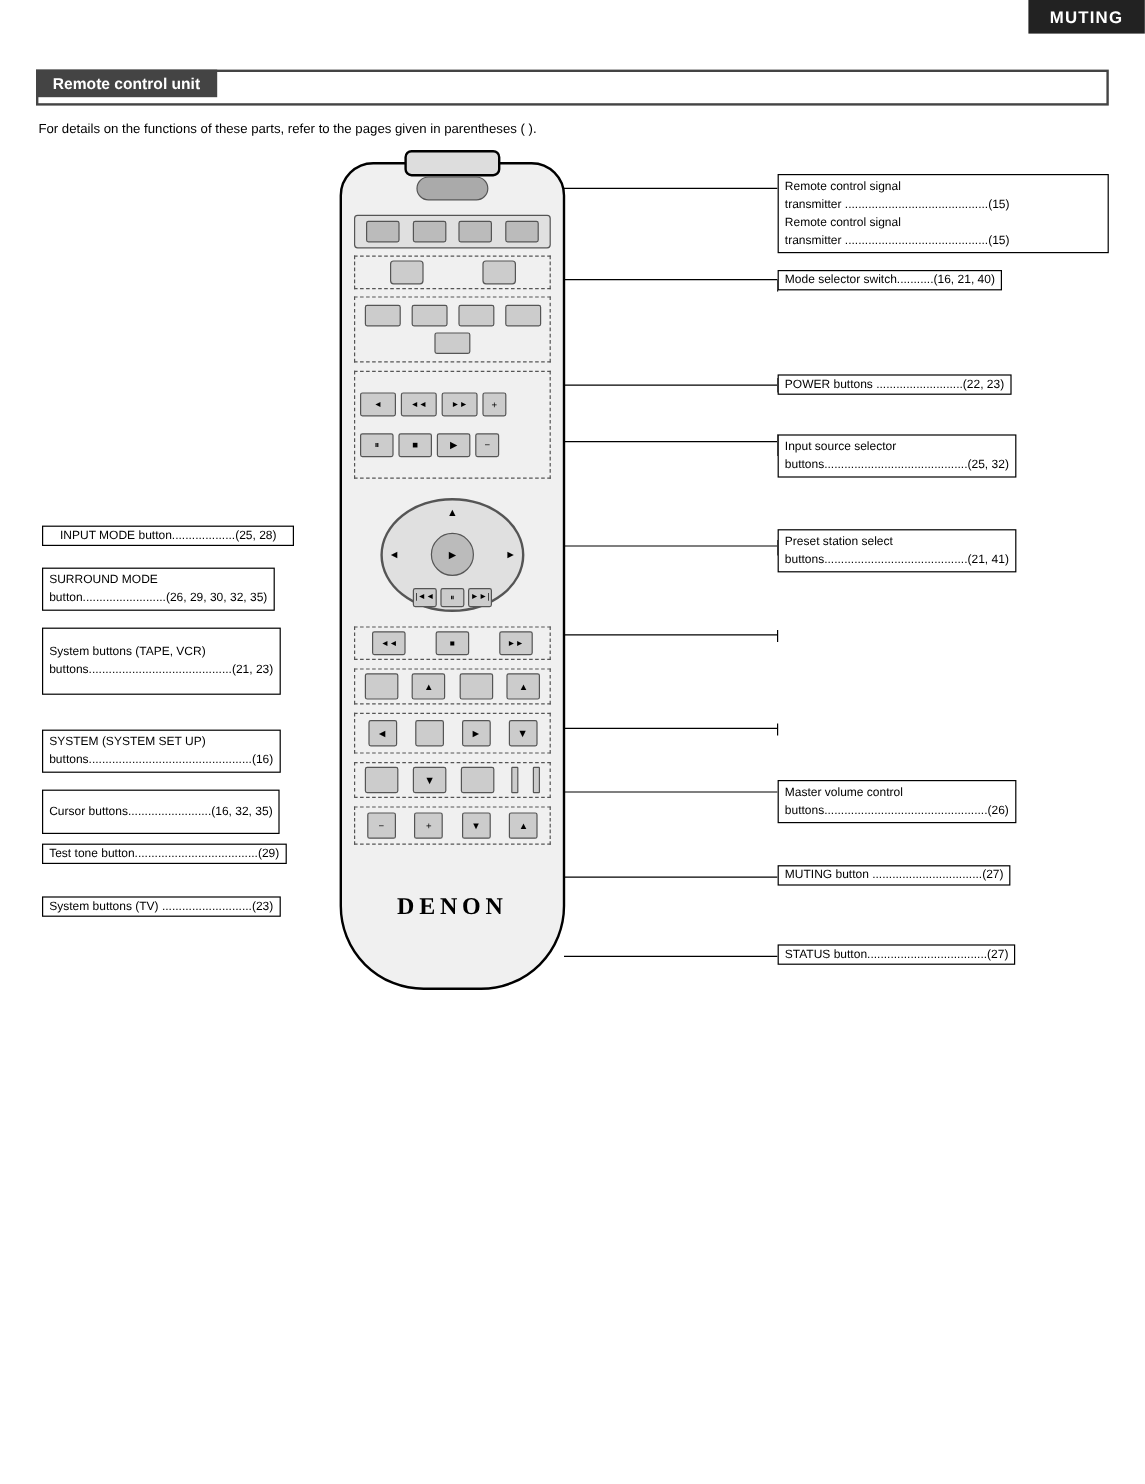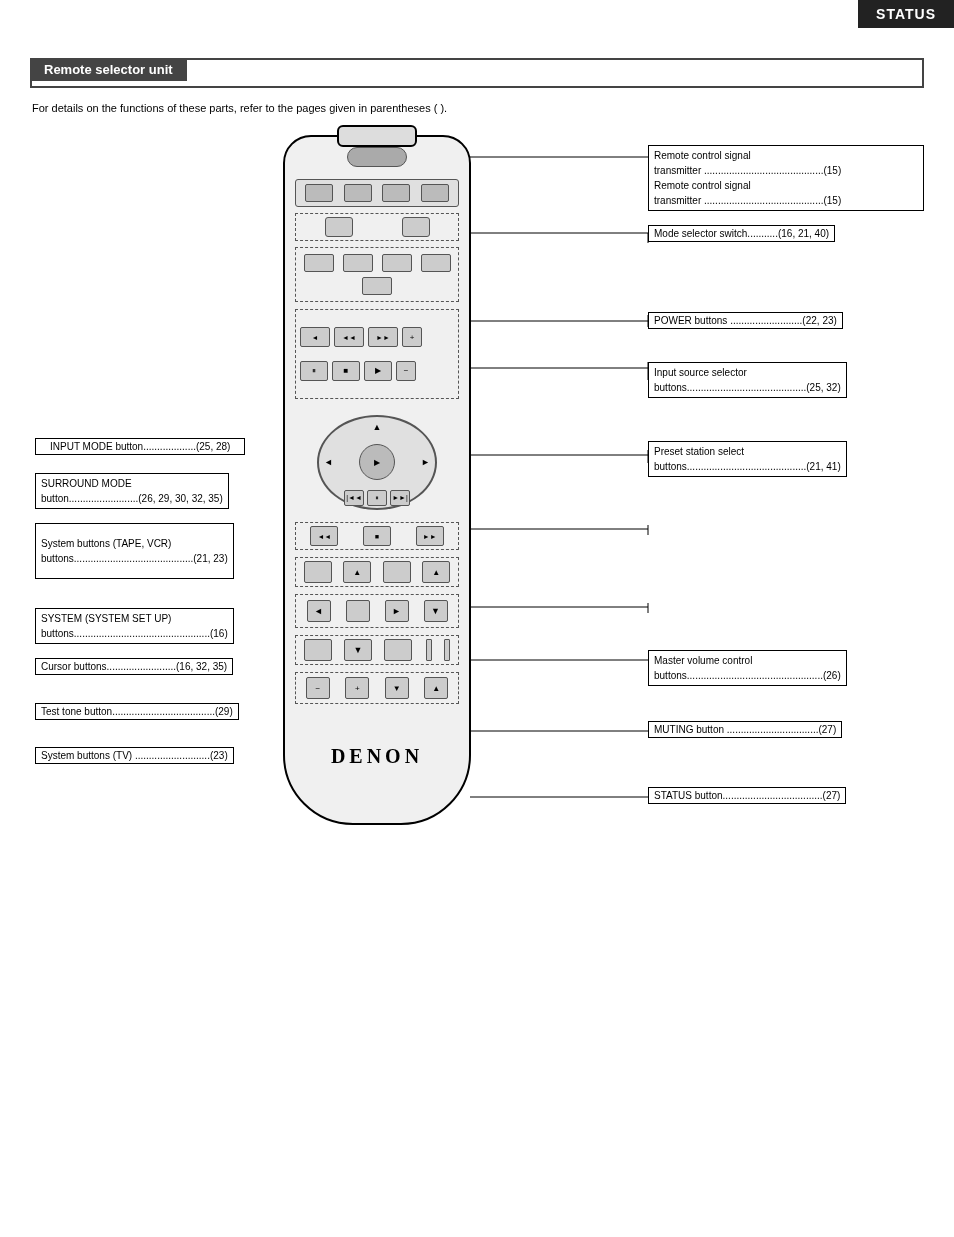--- a/index.html
+++ b/index.html
@@ -39,23 +39,23 @@
       position: absolute;
       top: 0; left: 0;
       width: 100%;
       height: 100%;
       pointer-events: none;
     }
   </style>
 </head>
 <body>
 
-<div class="header-bar">STATUS</div>
-
-<div style="position:absolute; top:58px; left:30px; background:#444; color:#fff; padding:4px 14px; font-size:13px; font-weight:bold;">Remote selector unit</div>
+<div class="header-bar">MUTING</div>
+
+<div style="position:absolute; top:58px; left:30px; background:#444; color:#fff; padding:4px 14px; font-size:13px; font-weight:bold;">Remote control unit</div>
 
 <div style="position:absolute; top:58px; left:30px; right:30px; height:30px; border:2px solid #444;"></div>
 
 <div style="position:absolute; top:102px; left:32px; font-size:11px;text-align:center;">
   <span>For details on the functions of these parts, refer to the pages given in parentheses ( ).</span>
 </div>
 
 <div class="diagram-area">
 
   <svg class="connector-svg">
@@ -255,21 +255,21 @@
   </div>
 
   <div style="position:absolute; top:398px; left:5px; border:1px solid #000; padding:12px 5px; font-size:10px; line-height:1.5; background:#fff;">
     System buttons (TAPE, VCR)<br>buttons...........................................(21, 23)
   </div>
 
   <div style="position:absolute; top:483px; left:5px; border:1px solid #000; padding:2px 5px; font-size:10px; line-height:1.5; background:#fff;">
     SYSTEM (SYSTEM SET UP)<br>buttons.................................................(16)
   </div>
 
-  <div style="position:absolute; top:533px; left:5px; border:1px solid #000; padding:2px 5px; font-size:10px; background:#fff; white-space:nowrap;">
+  <div style="position:absolute; top:533px; left:5px; border:1px solid #000; padding:12px 5px; font-size:10px; background:#fff; white-space:nowrap;">
     Cursor buttons.........................(16, 32, 35)
   </div>
 
   <div style="position:absolute; top:578px; left:5px; border:1px solid #000; padding:2px 5px; font-size:10px; background:#fff; white-space:nowrap;">
     Test tone button.....................................(29)
   </div>
 
   <div style="position:absolute; top:622px; left:5px; border:1px solid #000; padding:2px 5px; font-size:10px; background:#fff; white-space:nowrap;">
     System buttons (TV) ...........................(23)
   </div>

